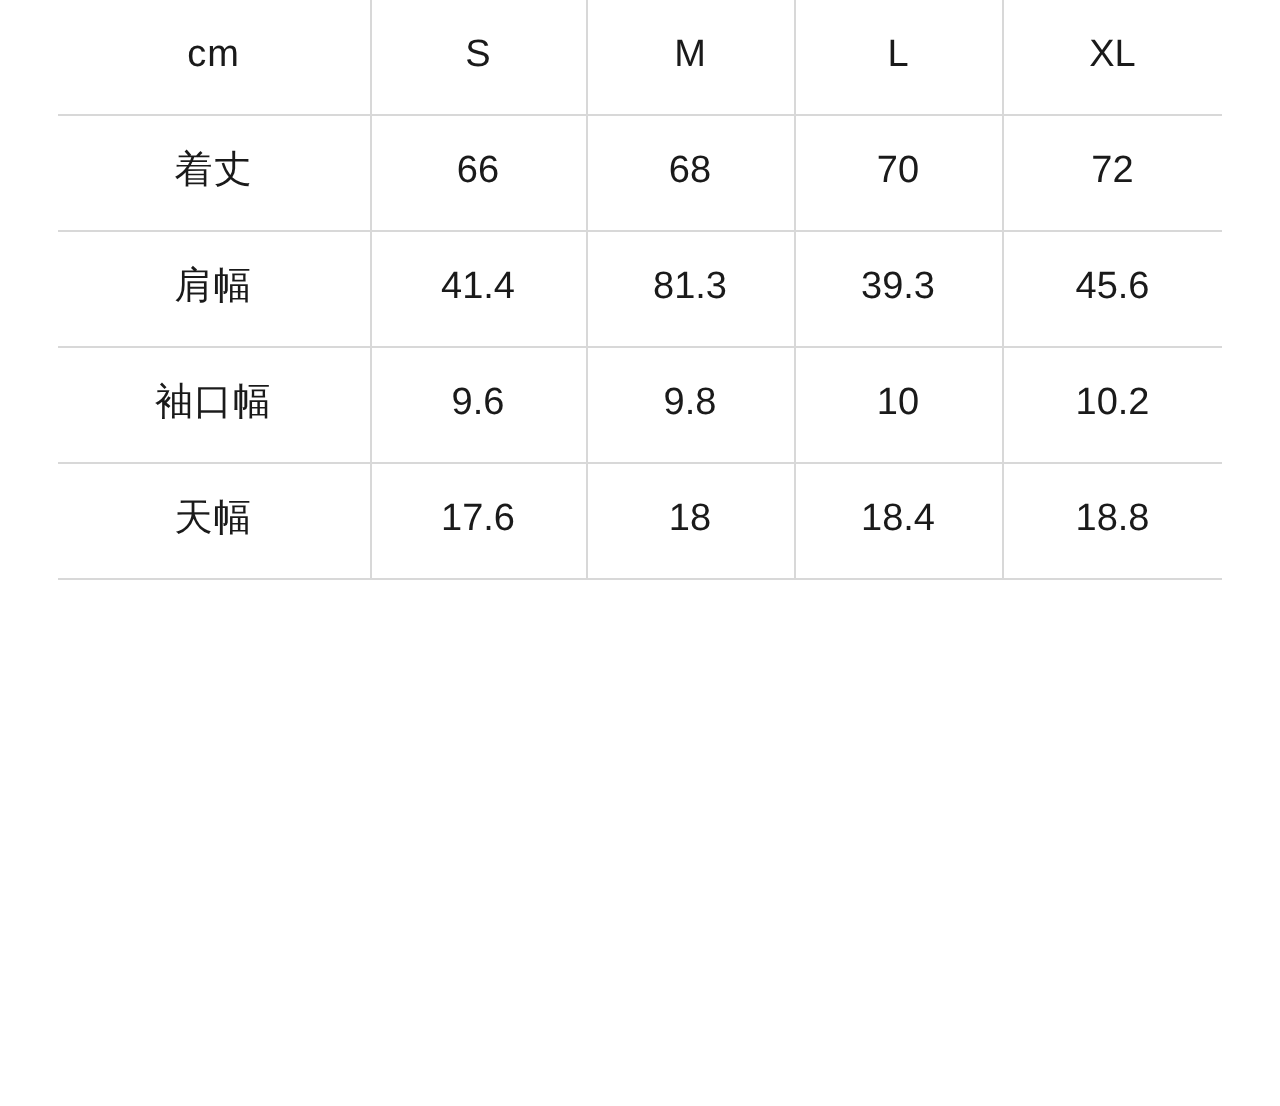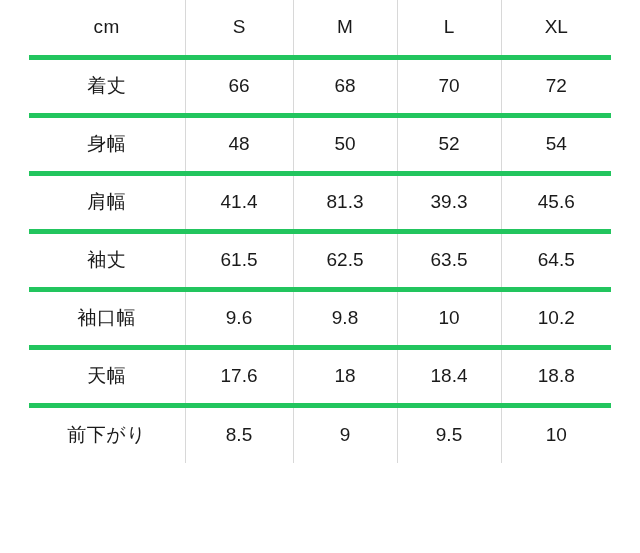--- a/index.html
+++ b/index.html
@@ -30,21 +30,21 @@
   table.size-table col.c1 { width: 108px; }
   table.size-table col.c2 { width: 104px; }
   table.size-table col.c3 { width: 104px; }
   table.size-table col.c4 { width: 110px; }
 
   table.size-table tr { height: 58px; }
   table.size-table tr.head-row { height: 57px; }
 
   table.size-table th,
   table.size-table td {
-    border-top: 5px solid #22c55e;
+    border-top: 1px solid #22c55e;
     border-bottom: 1px solid #d8d8d8;
     border-left: none;
     border-right: none;
     font-weight: normal;
     font-size: 19px;
     text-align: center;
     vertical-align: middle;
     padding: 0;
     line-height: 1.2;
   }
@@ -98,56 +98,35 @@
     </thead>
     <tbody>
       <tr>
         <td class="rowhead vline">着丈</td>
         <td class="num vline">66</td>
         <td class="num vline">68</td>
         <td class="num vline">70</td>
         <td class="num">72</td>
       </tr>
       <tr>
-        <td class="rowhead vline">身幅</td>
-        <td class="num vline">48</td>
-        <td class="num vline">50</td>
-        <td class="num vline">52</td>
-        <td class="num">54</td>
-      </tr>
-      <tr>
         <td class="rowhead vline">肩幅</td>
         <td class="num vline">41.4</td>
         <td class="num vline">81.3</td>
         <td class="num vline">39.3</td>
         <td class="num">45.6</td>
-      </tr>
-      <tr>
-        <td class="rowhead vline">袖丈</td>
-        <td class="num vline">61.5</td>
-        <td class="num vline">62.5</td>
-        <td class="num vline">63.5</td>
-        <td class="num">64.5</td>
       </tr>
       <tr>
         <td class="rowhead vline">袖口幅</td>
         <td class="num vline">9.6</td>
         <td class="num vline">9.8</td>
         <td class="num vline">10</td>
         <td class="num">10.2</td>
       </tr>
       <tr>
         <td class="rowhead vline">天幅</td>
         <td class="num vline">17.6</td>
         <td class="num vline">18</td>
         <td class="num vline">18.4</td>
         <td class="num">18.8</td>
       </tr>
-      <tr class="last-row">
-        <td class="rowhead vline">前下がり</td>
-        <td class="num vline">8.5</td>
-        <td class="num vline">9</td>
-        <td class="num vline">9.5</td>
-        <td class="num">10</td>
-      </tr>
     </tbody>
   </table>
 </div>
 
 </body></html>

